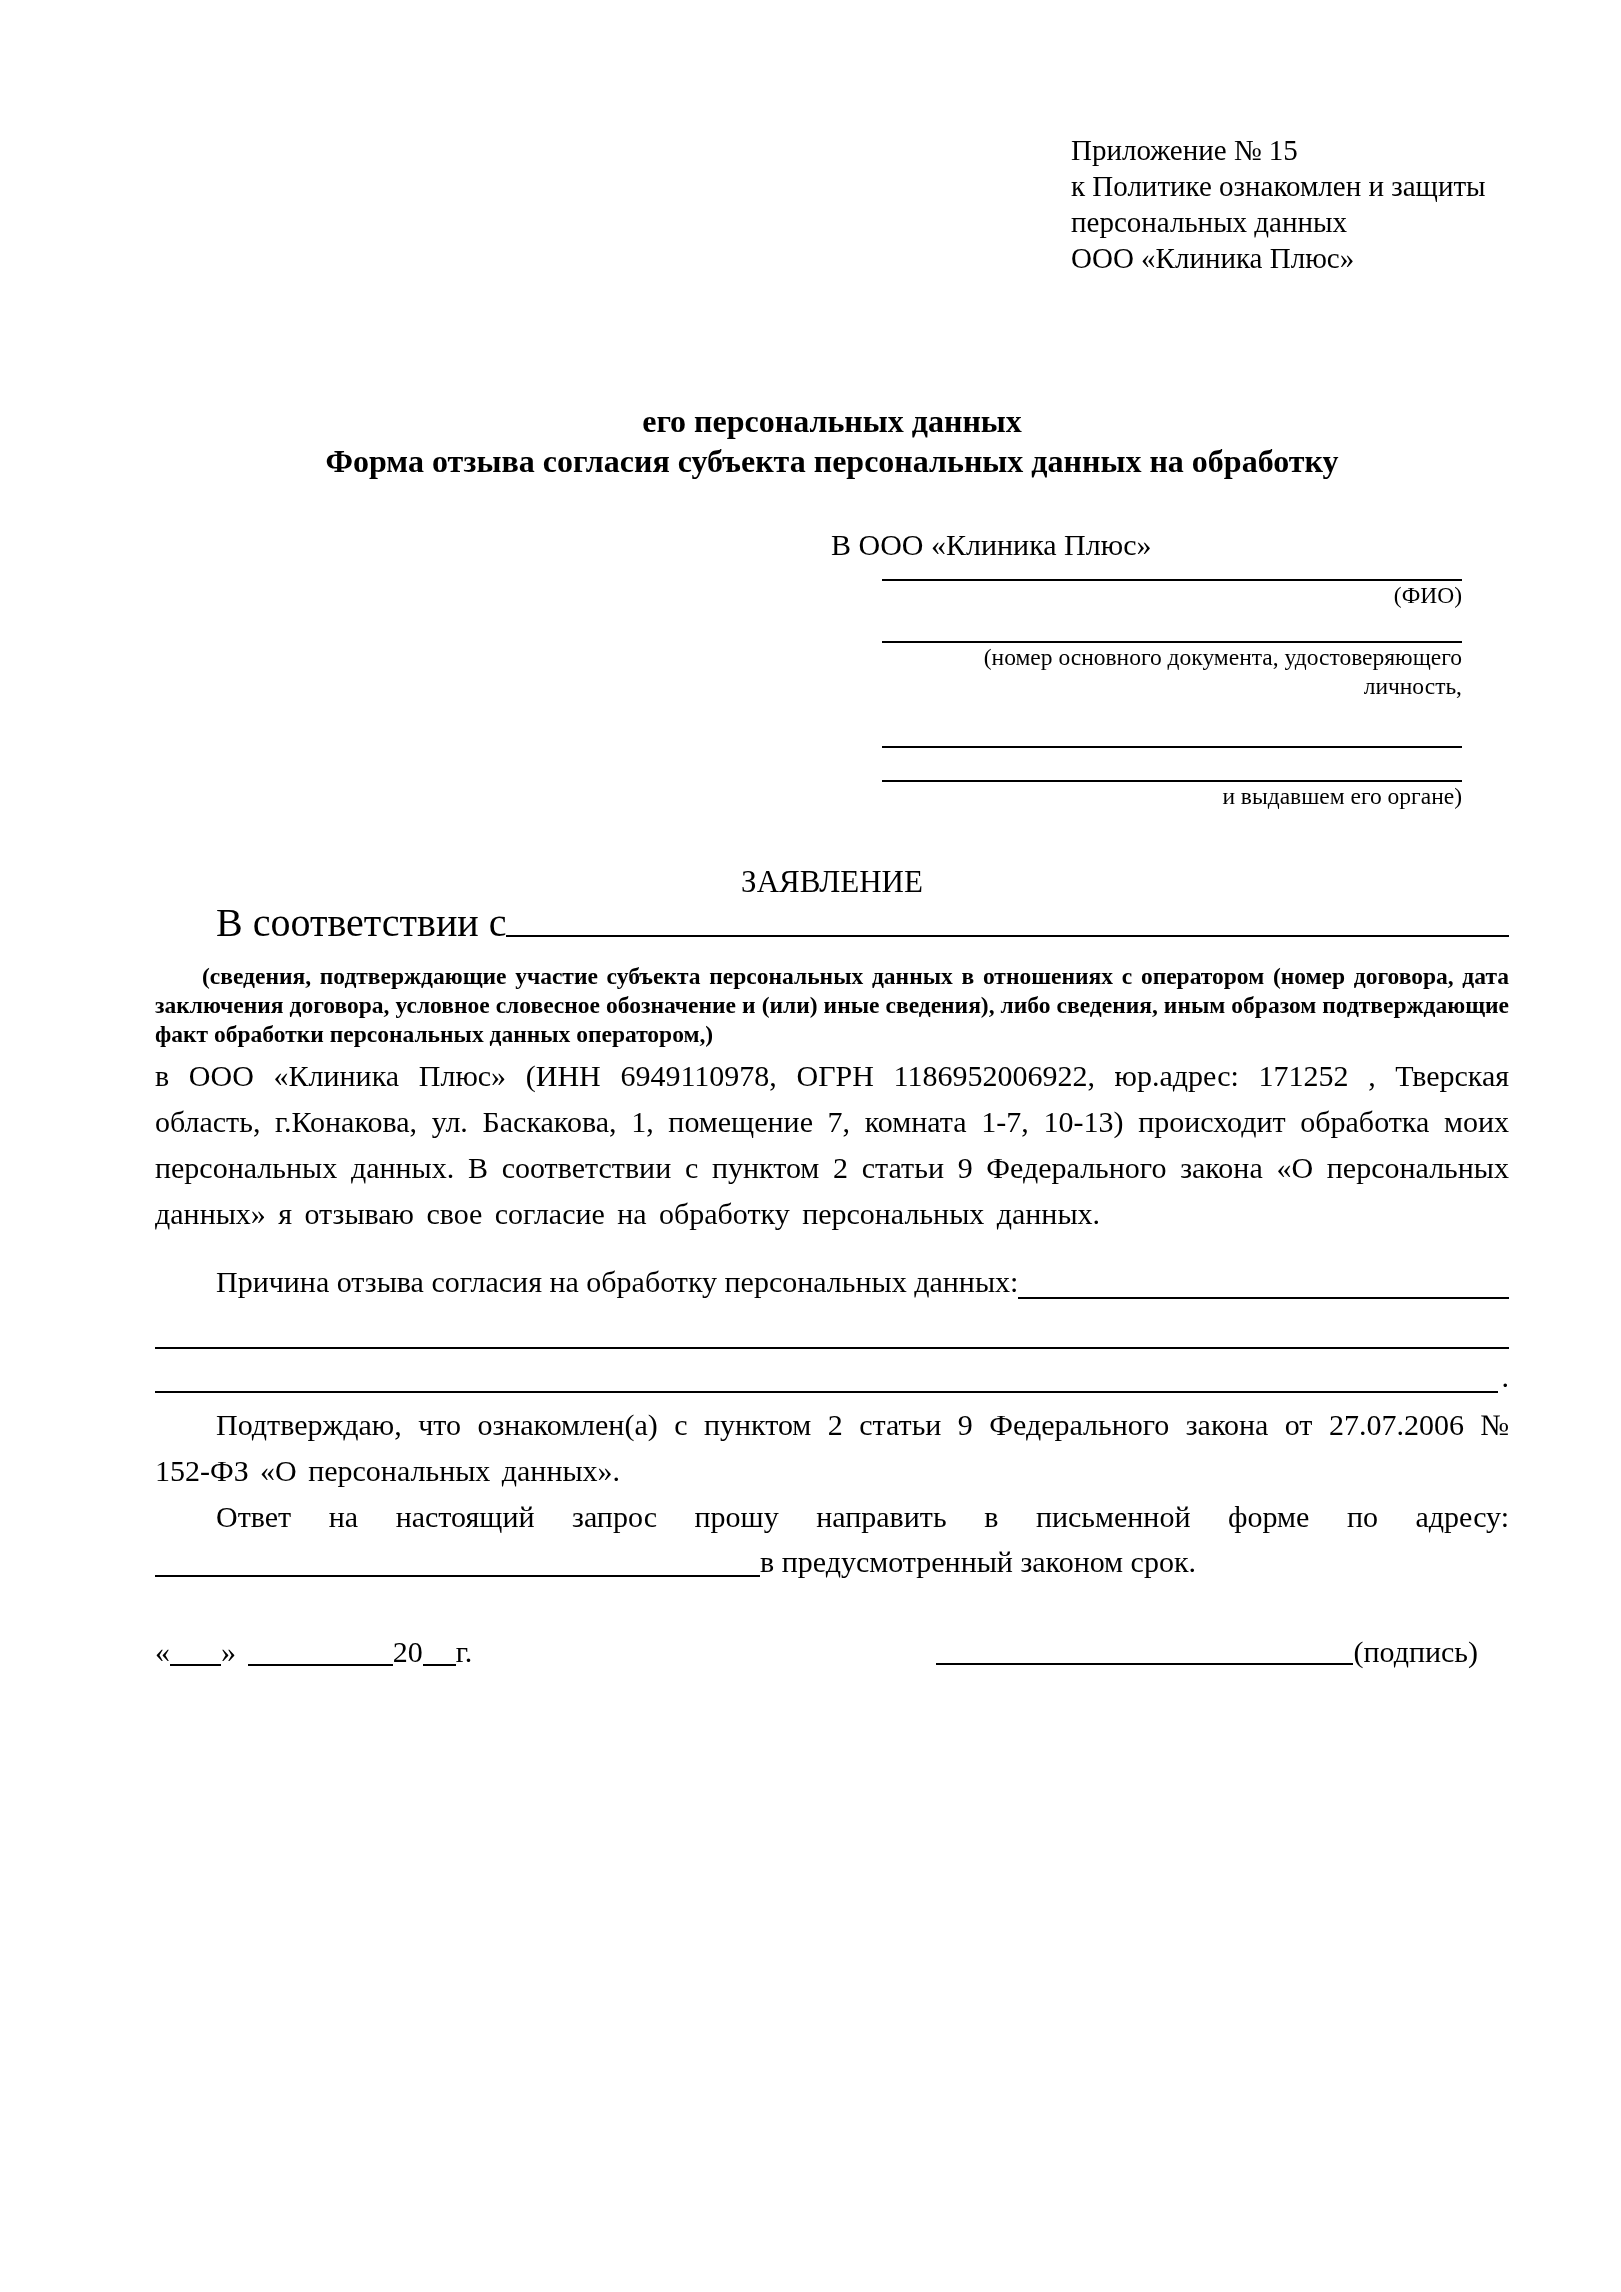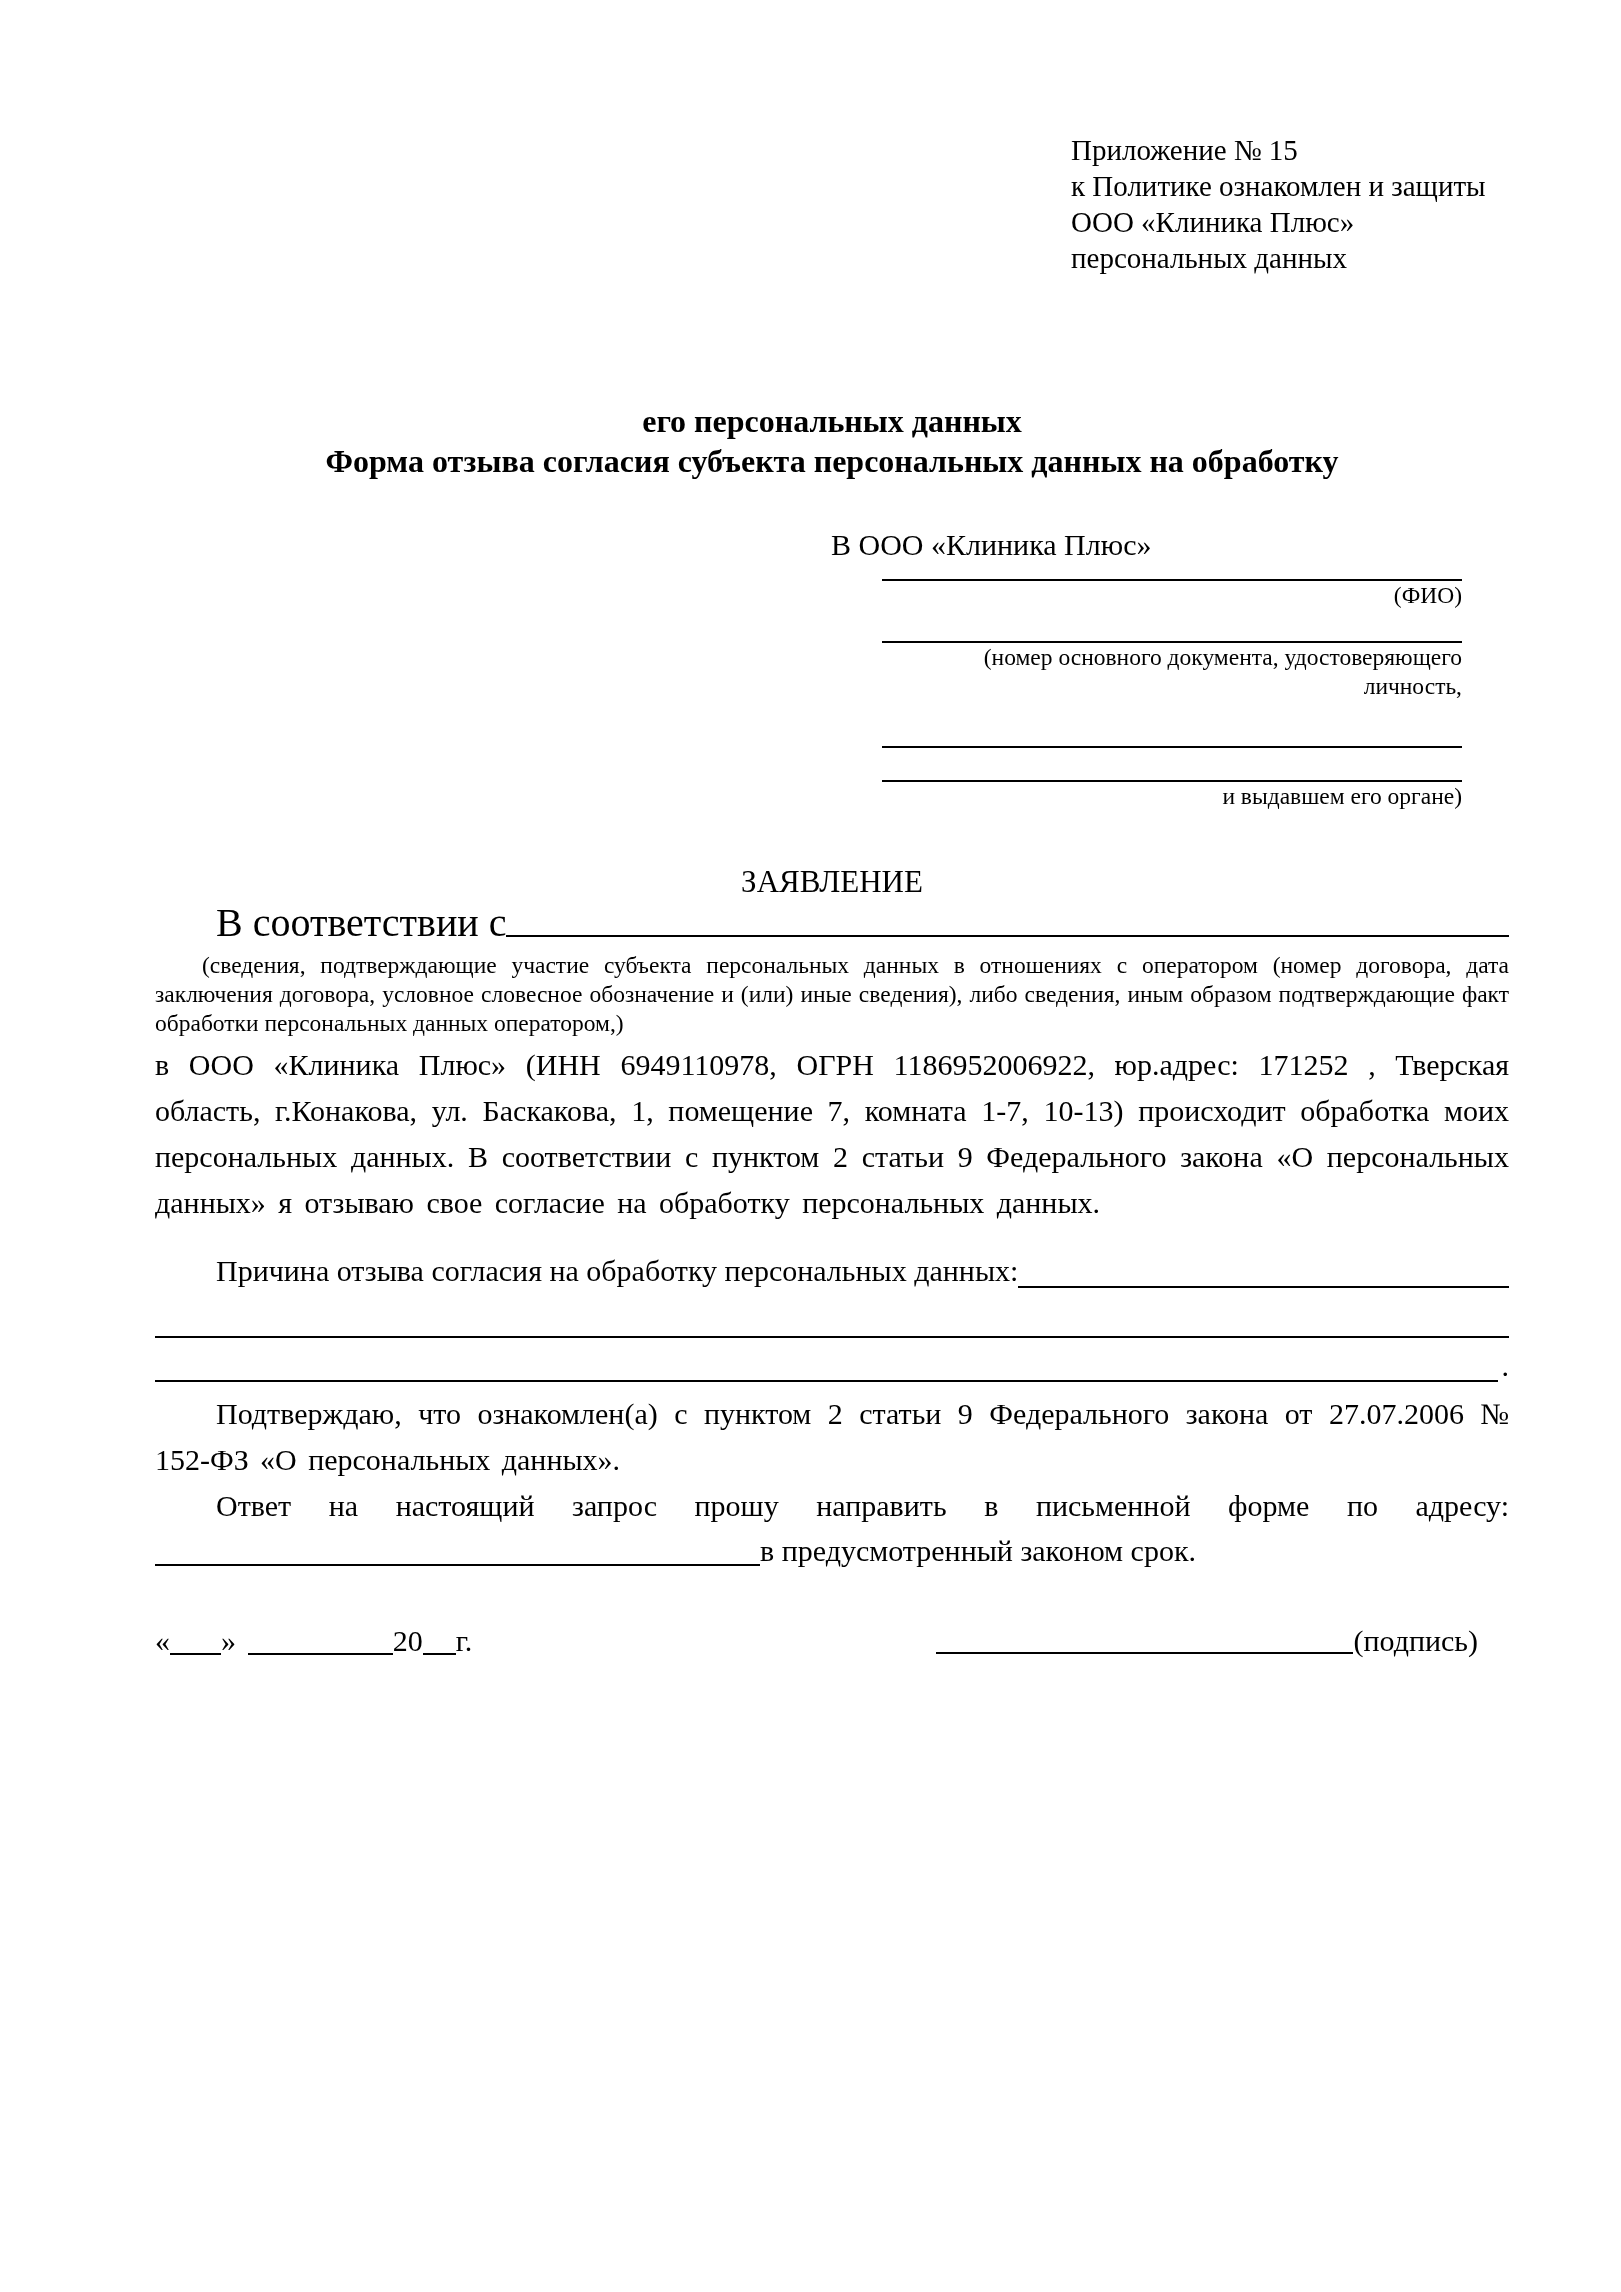--- a/index.html
+++ b/index.html
@@ -33,21 +33,21 @@
   .ab4 { margin-top: 32px; }
   .addr-caption { font-size: 23.5px; line-height: 29px; text-align: right; }
 
   
   .stmt-heading { margin-top: 51px; font-size: 31px; text-align: center; line-height: 39px; }
 
   .intro { display: flex; align-items: flex-end; font-size: 40px; line-height: 41px; margin-top: 1px; }
   .intro .lbl { padding-left: 61px; white-space: nowrap; }
   .fill { flex: 1; border-bottom: 2.9px solid #000; margin-bottom: 5.9px; }
 
-  .fine-print { font-size: 23.5px; line-height: 29px; text-align: justify; text-indent: 47px; margin-top: 8px; }
+  .fine-print { font-size: 23.5px; line-height: 29px; text-align: justify; text-indent: 47px; margin-top: 19px; font-weight: bold; }
 
   .body-par { font-size: 30px; line-height: 46px; text-align: justify; word-spacing: 4.9px; margin-top: 3.9px; }
 
   .reason { display: flex; align-items: flex-end; font-size: 30px; line-height: 46px; }
   .reason .lbl { padding-left: 61px; white-space: nowrap; margin-top: 22px; }
 
   .blank-row { height: 44px; display: flex; align-items: flex-end; font-size: 30px; }
   .blank-row .row-fill { flex: 1; border-bottom: 2.9px solid #000; }
   .blank-row .dot { padding-left: 3.9px; line-height: 33px; }
 
@@ -66,22 +66,22 @@
   .sig-blank { width: 417px; border-bottom: 2.9px solid #000; margin-bottom: 5.9px; }
 </style>
 </head>
 <body>
 
 <div class="page">
 
   <div class="appendix">
     <div>Приложение № 15</div>
     <div>к Политике ознакомлен и защиты</div>
+    <div>персональных данных</div>
     <div>ООО «Клиника Плюс»</div>
-    <div>персональных данных</div>
   </div>
 
   <div class="title">
     <div>его персональных данных</div>
     <div>Форма отзыва согласия субъекта персональных данных на обработку</div>
   </div>
 
   <div class="addressee">
     <div class="addr-org">В ООО «Клиника Плюс»</div>
 

